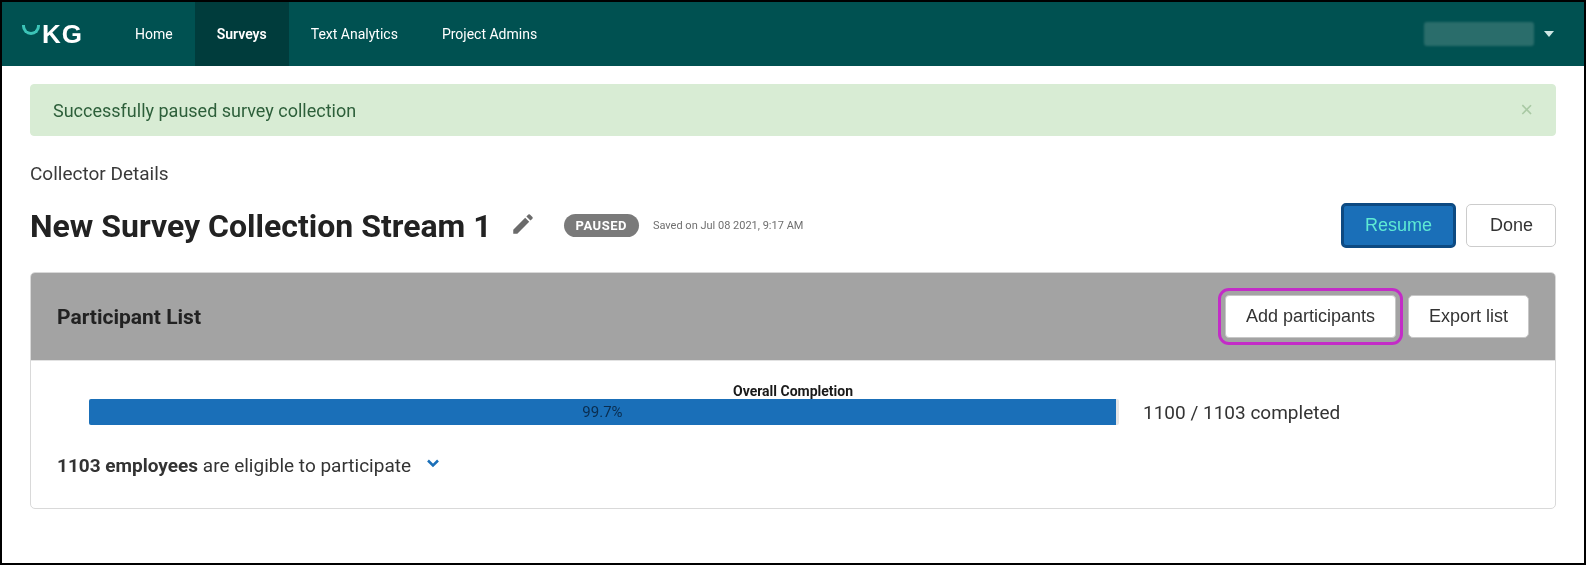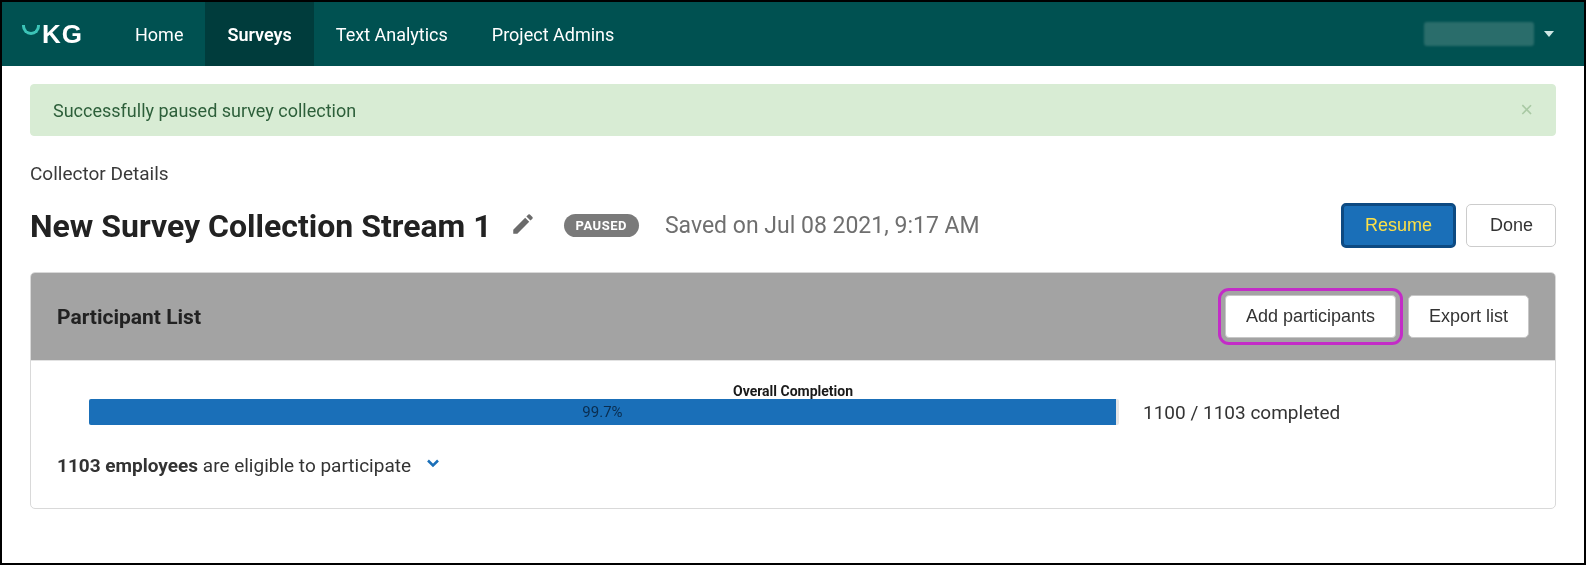--- a/index.html
+++ b/index.html
@@ -46,21 +46,21 @@
   }
   .nav-items {
     display: flex;
     height: 100%;
   }
   .nav-item {
     display: flex;
     align-items: center;
     padding: 0 22px;
     color: #fff;
-    font-size: 18px;
+    font-size: 14px;
     cursor: pointer;
     height: 100%;
   }
   .nav-item.active {
     background: #003c3c;
     font-weight: 600;
   }
   .nav-spacer { flex: 1; }
   .user-menu {
     display: flex;
@@ -137,38 +137,38 @@
     background: #7a7a7a;
     color: #fff;
     font-size: 13px;
     font-weight: 700;
     padding: 4px 12px;
     border-radius: 12px;
     margin-left: 28px;
     letter-spacing: 0.5px;
   }
   .saved-text {
-    margin-left: 26px;
+    margin-left: 14px;
     color: #6f6f6f;
-    font-size: 23px;
+    font-size: 11px;
   }
   .title-spacer { flex: 1; }
   .btn {
     font-size: 18px;
     padding: 10px 22px;
     border-radius: 5px;
     cursor: pointer;
     border: 1px solid #ccc;
     background: #fff;
     color: #333;
   }
   .btn-primary {
     background: #1a6fb8;
     border: 2px solid #0d4a82;
-    color: #fde047;
+    color: #5eead4;
     font-weight: 500;
     box-shadow: 0 0 0 1px #0d4a82 inset;
   }
   .btn + .btn { margin-left: 10px; padding-left: 23px; }
 
   
   .panel {
     border: 1px solid #d9d9d9;
     border-radius: 5px;
     overflow: hidden;

